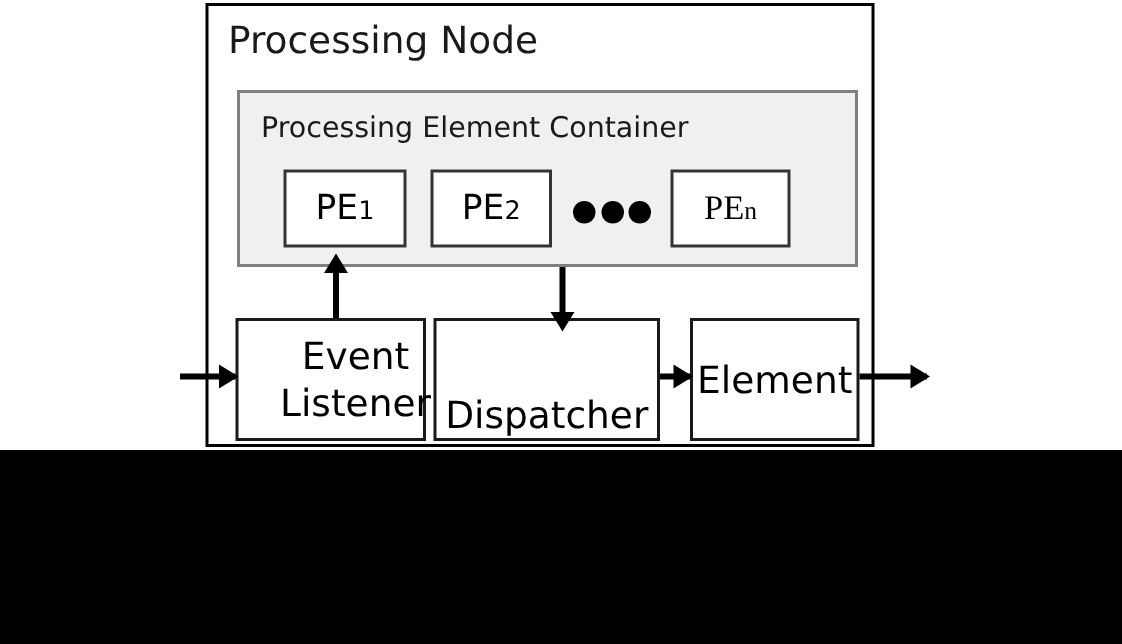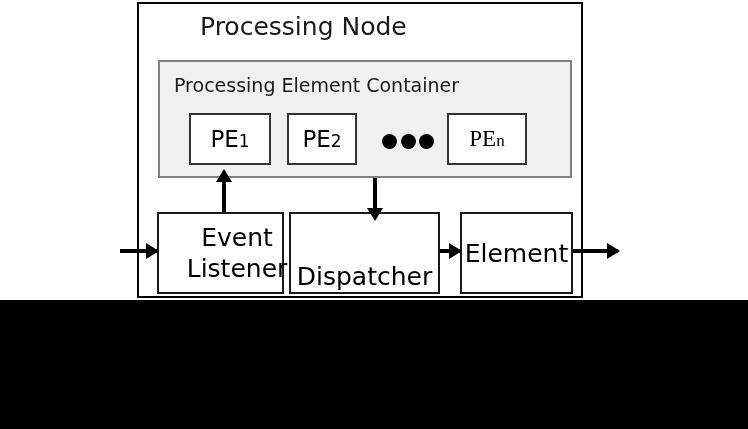--- a/index.html
+++ b/index.html
@@ -39,21 +39,20 @@
     box-sizing: border-box;
   }
   .node-title {
     position: absolute;
     left: 152px;
     top: 12px;
     font-size: 25px;
     line-height: 30px;
     color: #1a1a1a;
     white-space: nowrap;
-    margin-left: 48px;
   }
   
   .pe-container {
     position: absolute;
     left: 158px;
     top: 60px;
     width: 414px;
     height: 118px;
     background: #f0f0f0;
     border: 2px solid #808080;
@@ -83,21 +82,21 @@
   .pe-box .pe-label {
     font-size: 23px;
     color: #000000;
     white-space: nowrap;
   }
   .pe-label .sub {
     font-size: 17px;
     vertical-align: baseline;
   }
   #pe-1 { left: 189px; width: 82px; }
-  #pe-2 { left: 287px; width: 70px; }
+  #pe-2 { left: 287px; width: 81px; }
   #pe-n { left: 447px; width: 80px; font-family: Liberation Serif, serif; }
   
   .ellipsis {
     position: absolute;
     left: 382px;
     top: 131px;
     width: 52px;
     height: 20px;
     display: flex;
     align-items: center;

